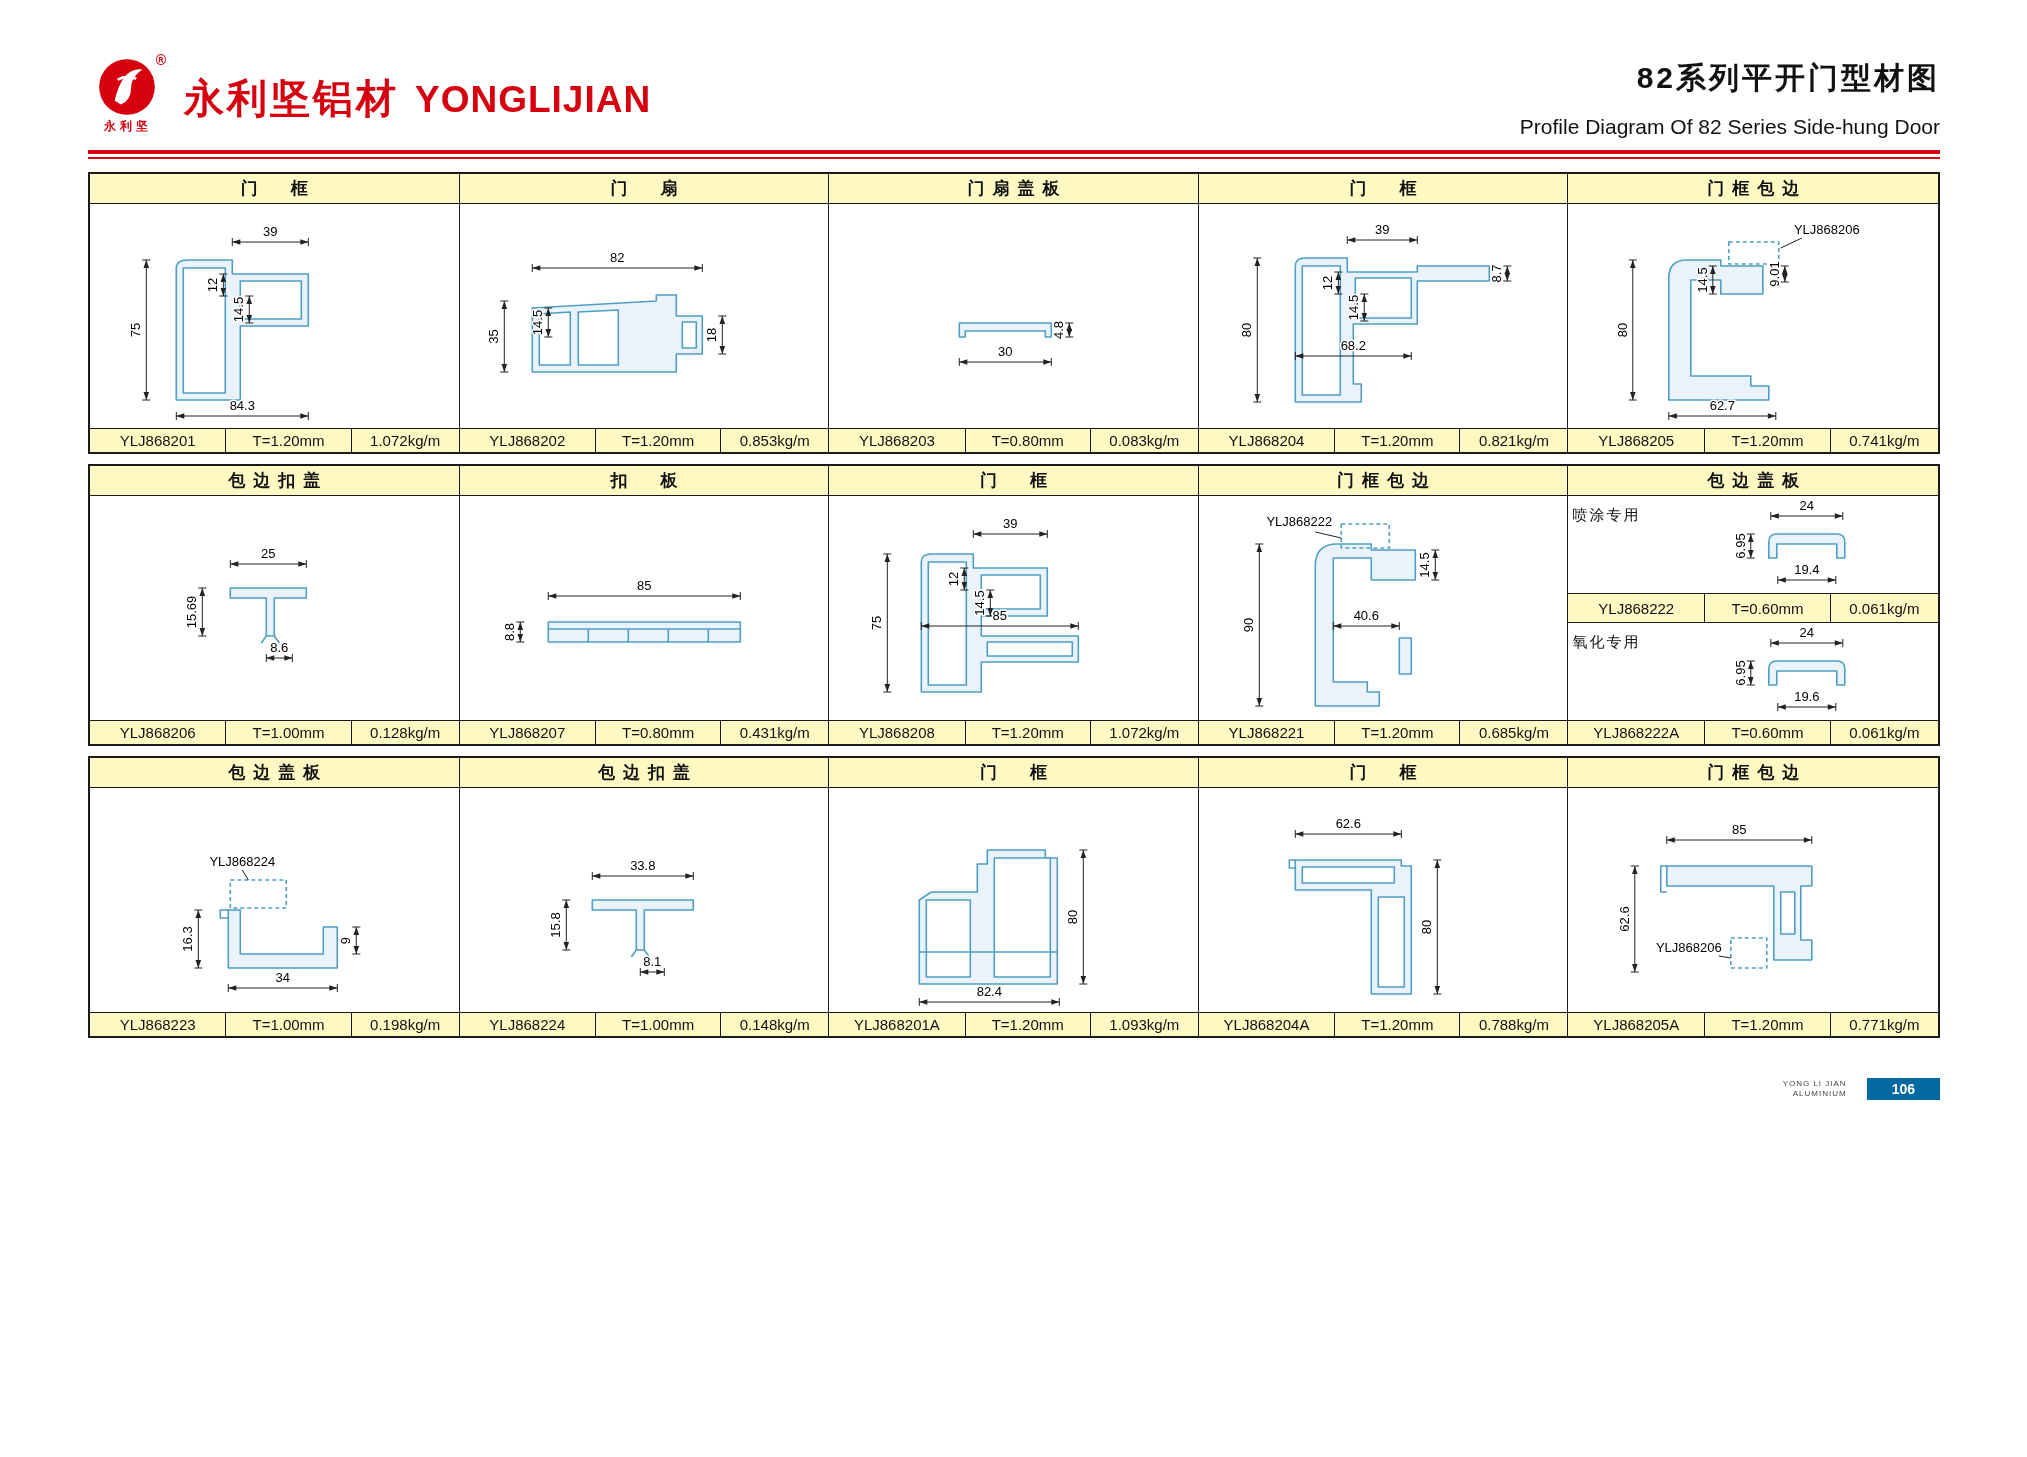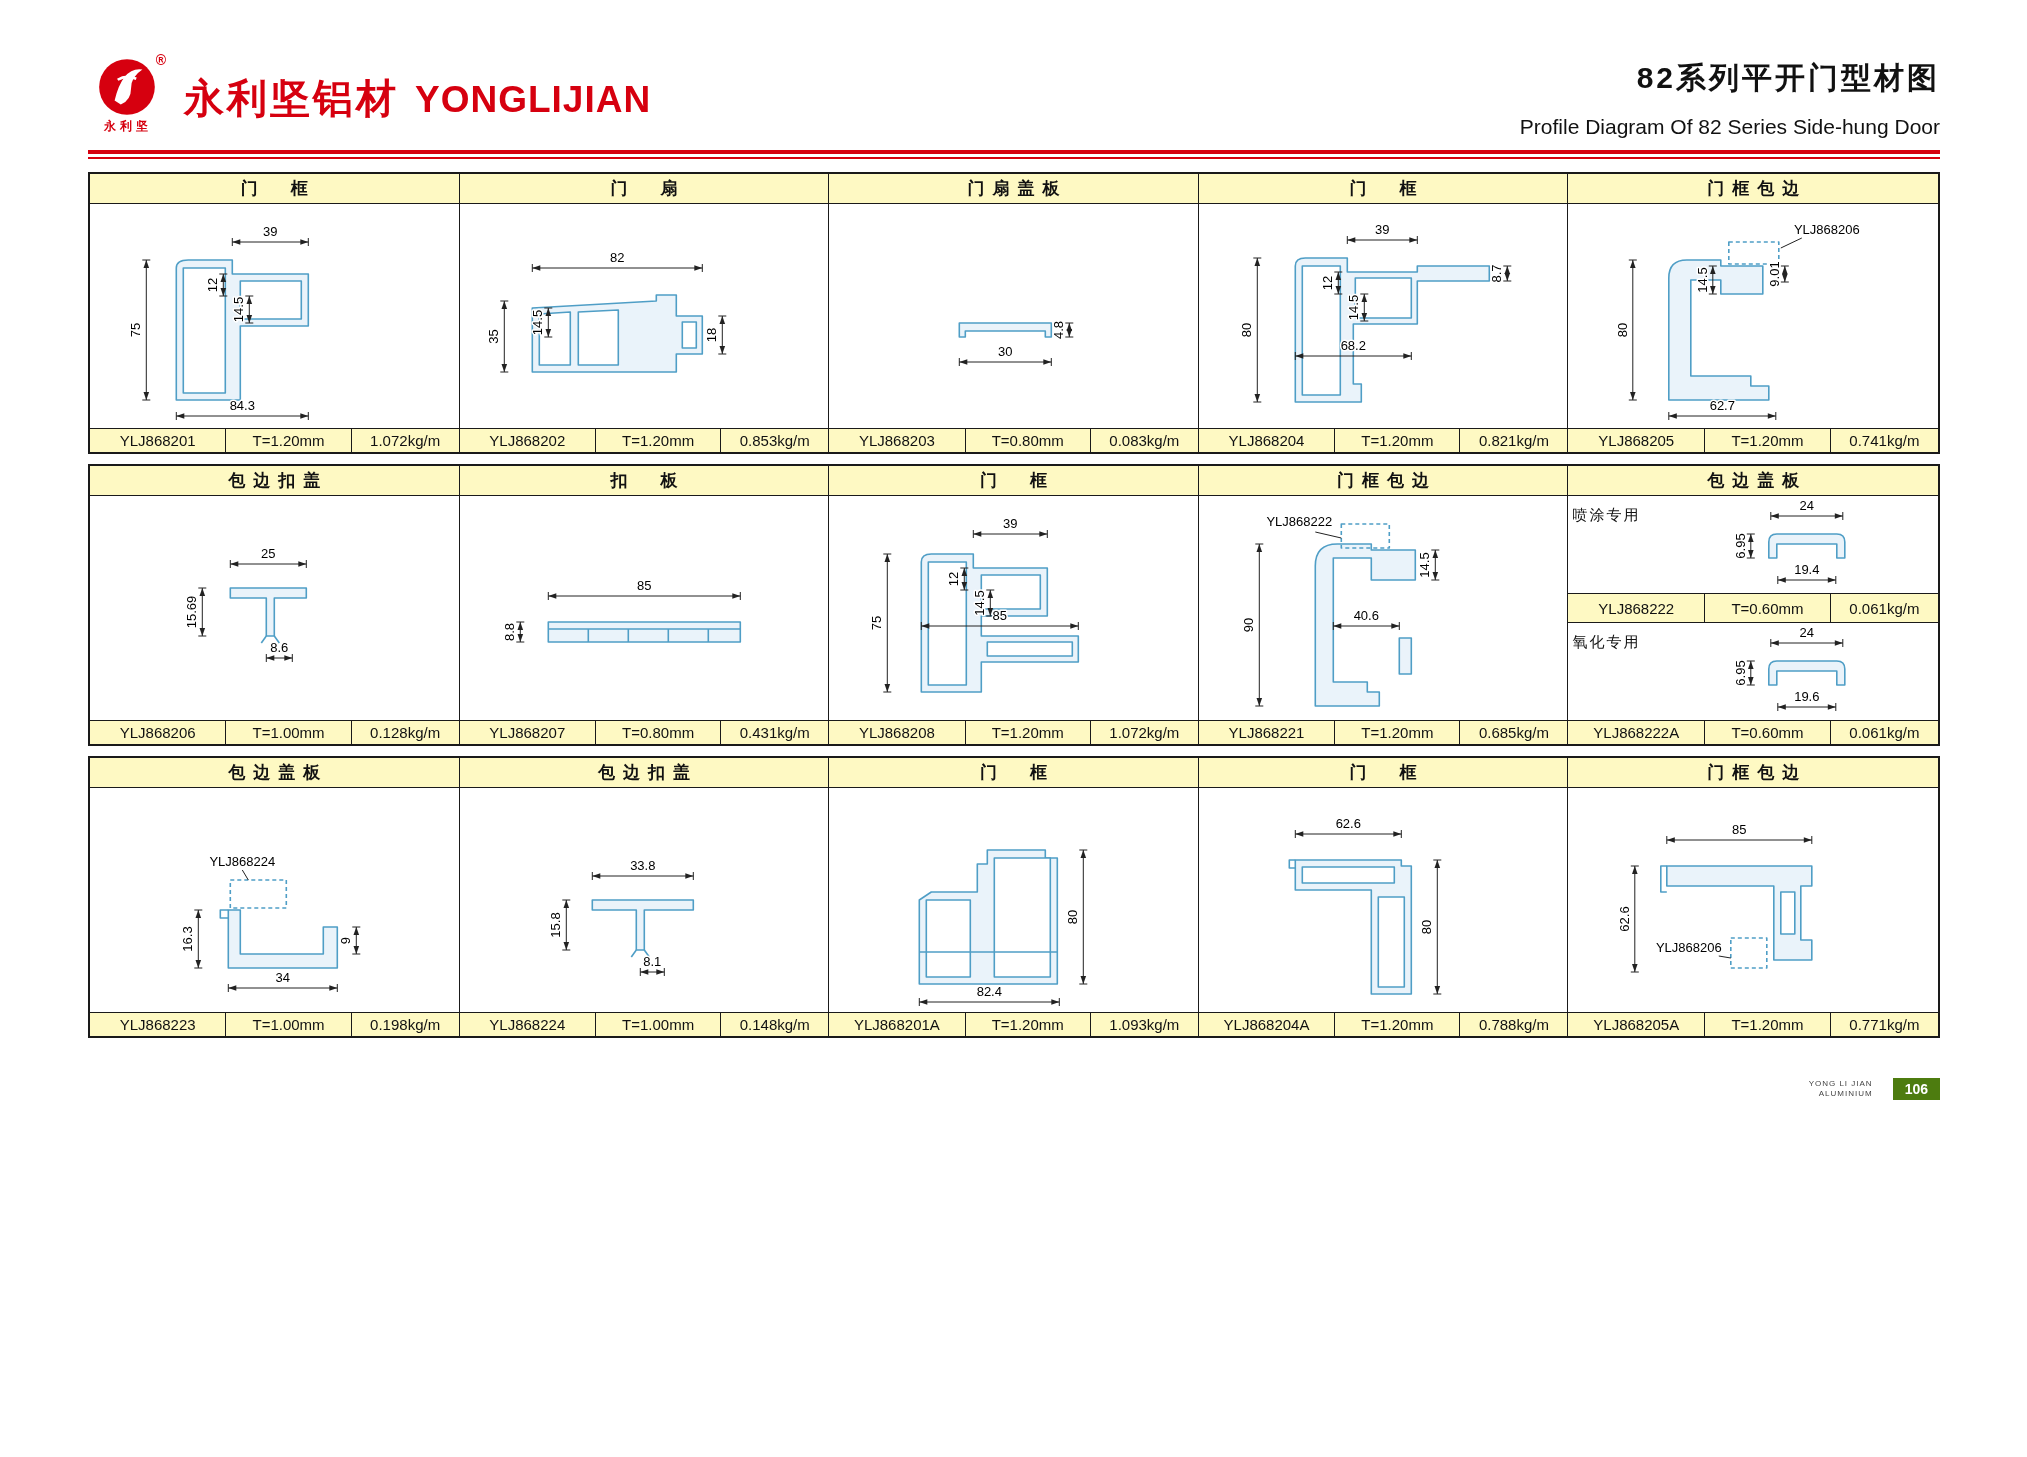--- a/index.html
+++ b/index.html
@@ -45,21 +45,21 @@
   .sub-row{height:30px;display:flex;border-top:1px solid #1a1a1a;border-bottom:1px solid #1a1a1a;font-size:15px}
 
   
   svg text{font-family:"Liberation Sans","DejaVu Sans",sans-serif;font-size:13px;fill:#000;
            paint-order:stroke;stroke:#fff;stroke-width:3px;stroke-linejoin:round}
 
   
   .note{position:absolute;left:0;width:100%;top:1060px;text-align:center;font-size:18px;font-weight:bold;letter-spacing:1px}
   .pagefoot{position:absolute;right:87px;top:1078px;display:flex;align-items:center;gap:20px}
   .pf-text{font-size:8px;color:#444;text-align:right;line-height:1.25;letter-spacing:1px}
-  .pf-num{background:#4d7c0f;color:#fff;font-size:14px;font-weight:bold;padding:2px 12px;line-height:18px}
+  .pf-num{background:#0369a1;color:#fff;font-size:14px;font-weight:bold;padding:2px 25px;line-height:18px}
 </style>
 </head>
 <body>
 
 <div class="page">
 
   <header class="header">
     <div class="brand">
       <div class="logo-wrap">
         <svg class="logo-svg" viewBox="0 0 64 64">

